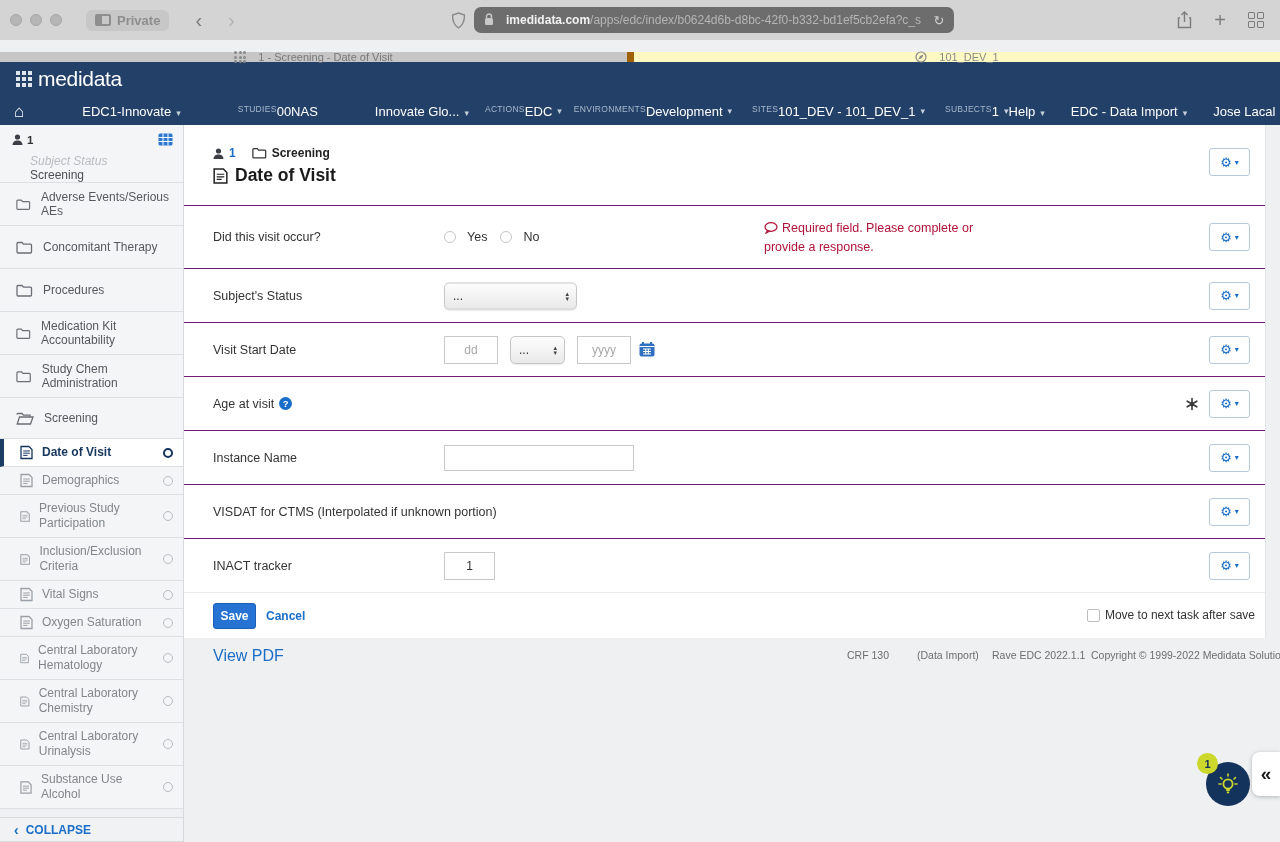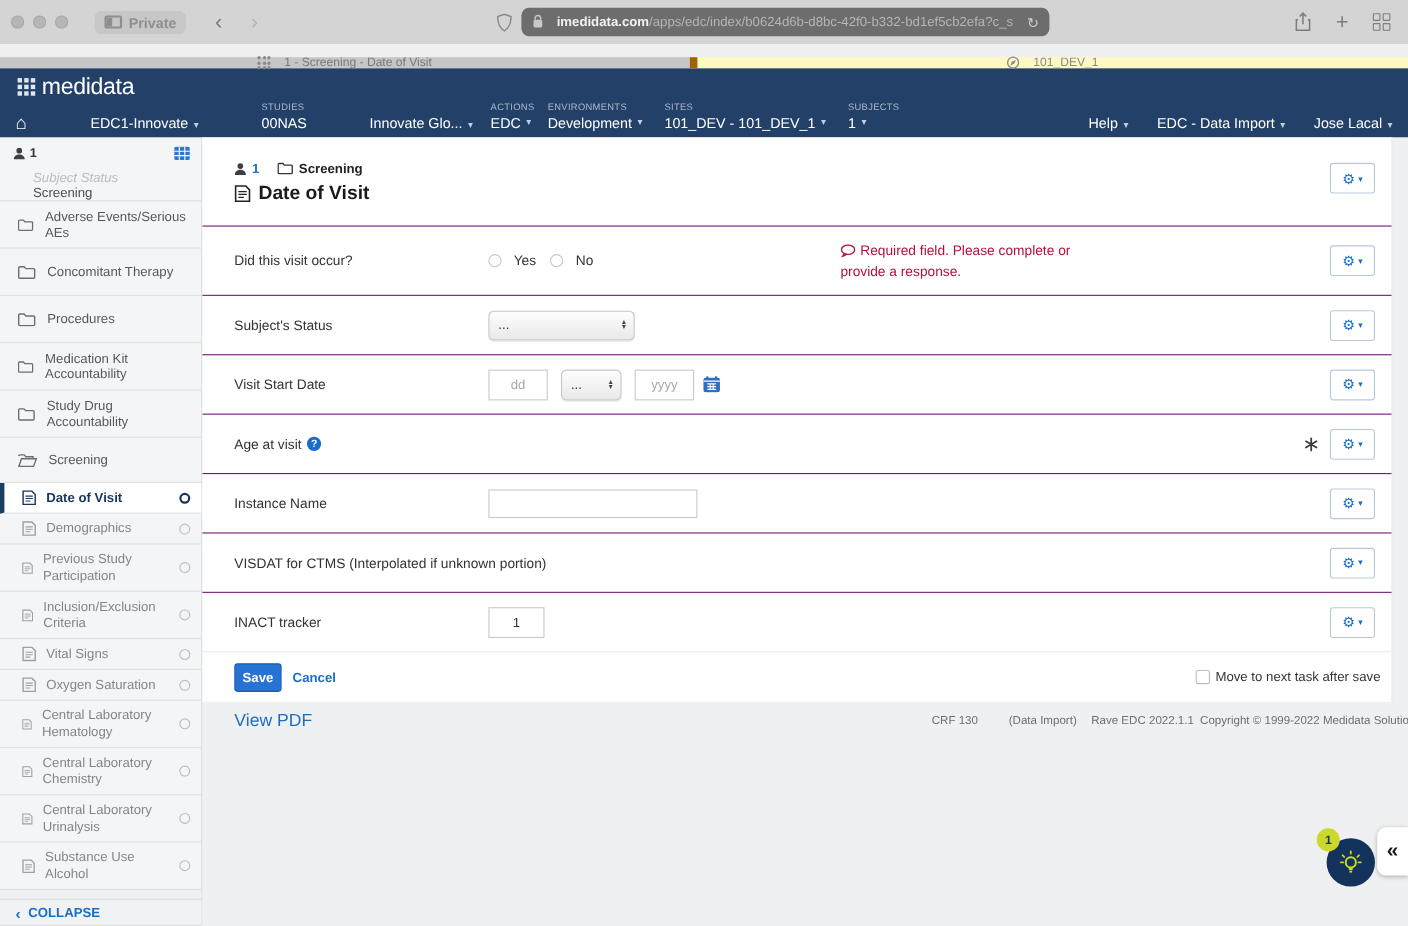--- a/index.html
+++ b/index.html
@@ -35,21 +35,21 @@
   
   .navbar { height:63px; background:#234168; color:#fff; }
   .brandrow { height:33px; display:flex; align-items:center; padding-left:16px; gap:6px; }
   .logodots { display:grid; grid-template-columns:4px 4px 4px; grid-gap:2px; }
   .logodots i { width:4px; height:4px; background:#dfe6ee; display:block; }
   .brandname { font-size:21px; color:#ffffff; letter-spacing:-0.3px; }
   .menurow { height:30px; display:flex; align-items:flex-end; padding:0 14px 6px 14px; gap:0; }
   .home-glyph { font-size:17px; line-height:14px; margin-right:58px; color:#fff; }
   .nav-item { font-size:13px; color:#fff; white-space:nowrap; display:flex; align-items:flex-end; gap:5px; }
   .nav-caret { font-size:9px; color:#c3cedd; padding-bottom:1px; }
-  .nav-group { display:flex; flex-direction:column; white-space:nowrap; }
+  .nav-group { display:flex; white-space:nowrap; }
   .nav-group .cap { font-size:8.5px; color:#a9b8cc; letter-spacing:0.3px; margin-bottom:2px; }
   .nav-group .val { font-size:13px; color:#fff; display:flex; align-items:center; gap:5px; }
   .nav-right { margin-left:auto; display:flex; gap:26px; align-items:flex-end; }
 
   
   .shell { display:flex; height:717px; }
 
   
   .sidebar { width:184px; background:#f4f5f6; border-right:1px solid #d6d9db; display:flex; flex-direction:column; }
   .sb-head { height:60px; border-bottom:1px solid #dddfe2; padding:8px 10px 0 12px; }
@@ -306,21 +306,21 @@
     <div class="sb-item">
       <svg width="17" height="13" viewBox="0 0 17 13">
           <path d="M1 2.5 a1 1 0 0 1 1-1 h4 l1.5 1.7 h7 a1 1 0 0 1 1 1 V11 a1 1 0 0 1 -1 1 H2 a1 1 0 0 1 -1-1 Z" fill="none" stroke="#6a6f75" stroke-width="1.3"></path>
         </svg>
       <span>Medication Kit Accountability</span>
     </div>
     <div class="sb-item">
       <svg width="17" height="13" viewBox="0 0 17 13">
           <path d="M1 2.5 a1 1 0 0 1 1-1 h4 l1.5 1.7 h7 a1 1 0 0 1 1 1 V11 a1 1 0 0 1 -1 1 H2 a1 1 0 0 1 -1-1 Z" fill="none" stroke="#6a6f75" stroke-width="1.3"></path>
         </svg>
-      <span>Study Drug Accountability</span>
+      <span>Study Chem Administration</span>
     </div>
     <div class="sb-item open">
       <svg width="18" height="13" viewBox="0 0 18 13">
           <path d="M1 2.5 a1 1 0 0 1 1-1 h4 l1.5 1.7 h6.5 V5" fill="none" stroke="#6a6f75" stroke-width="1.3"></path>
           <path d="M3.5 5 H17 L14.5 12 H1.2 Z" fill="none" stroke="#6a6f75" stroke-width="1.3"></path>
         </svg>
       <span>Screening</span>
     </div>
 
     <div class="form-item active">

